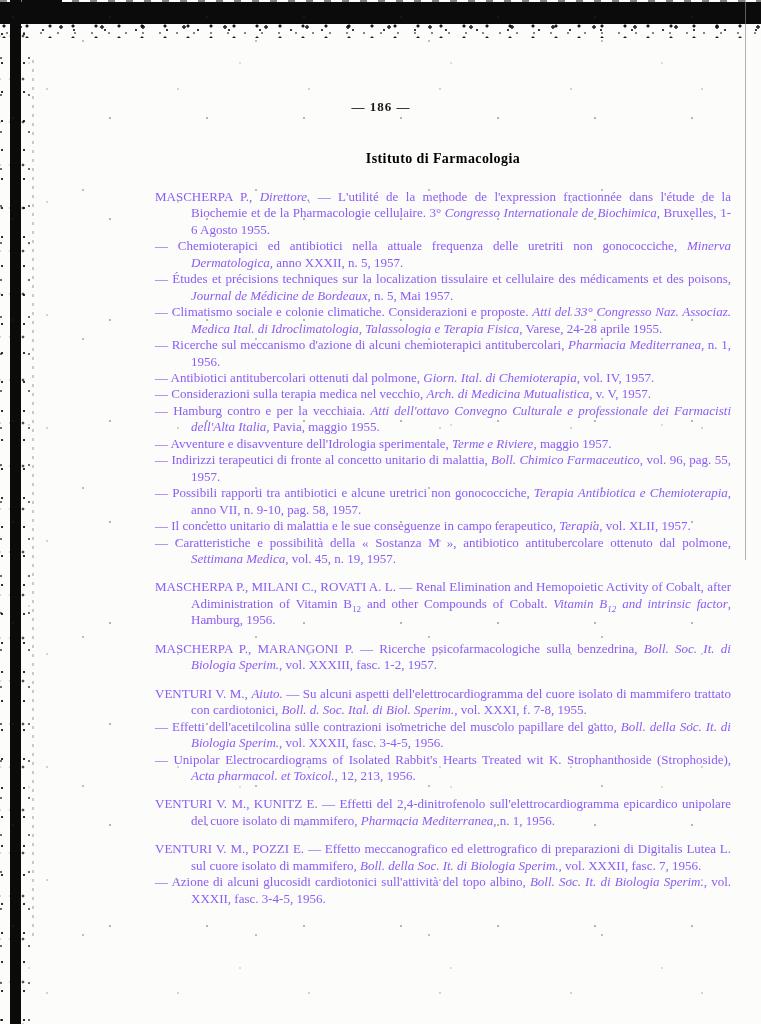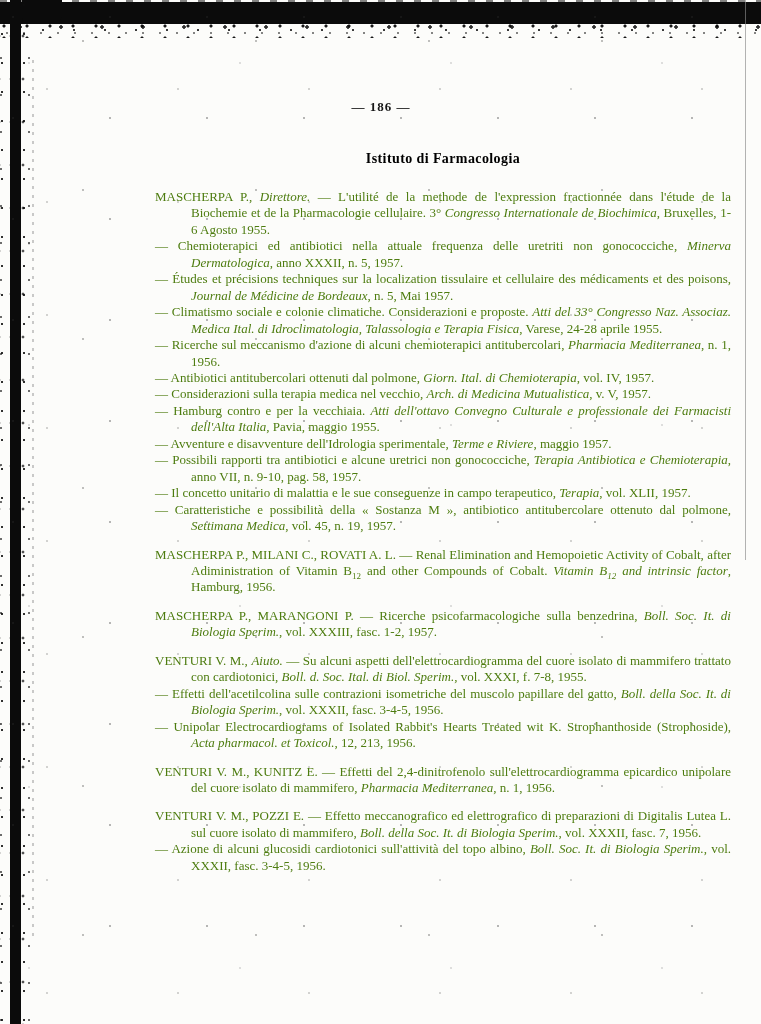--- a/index.html
+++ b/index.html
@@ -80,21 +80,21 @@
     letter-spacing: 1px;
   }
   .section-title {
     position: absolute; top: 151px; left: 155px; width: 576px;
     text-align: center;
     font-size: 14px; font-weight: bold; color: #000000;
     letter-spacing: .4px;
   }
   .bibliography {
     position: absolute; top: 189px; left: 155px; width: 576px;
-    font-size: 13px; line-height: 16.45px; color: #4d7c0f;
+    font-size: 13px; line-height: 16.45px; color: #8b5cf6;
     text-align: justify;
   }
   .entry {
     padding-left: 36px; text-indent: -36px;
   }
   .entry.new-group { margin-top: 12px; font-family: Liberation Serif, serif; }
   .entry .it { font-style: italic; }
   .entry sub { font-size: 9px; line-height: 0; }
 </style>
 </head>
@@ -117,20 +117,21 @@
   <div class="bibliography">
       <p class="entry"><span>MASCHERPA P., </span><span class="it">Direttore.</span><span> — L'utilité de la methode de l'expression fractionnée dans l'étude de la Biochemie et de la Pharmacologie cellulaire. 3° </span><span class="it">Congresso Internationale de Biochimica</span><span>, Bruxelles, 1-6 Agosto 1955.</span></p>
       <p class="entry"><span>— Chemioterapici ed antibiotici nella attuale frequenza delle uretriti non gonococciche, </span><span class="it">Minerva Dermatologica</span><span>, anno XXXII, n. 5, 1957.</span></p>
       <p class="entry"><span>— Études et précisions techniques sur la localization tissulaire et cellulaire des médicaments et des poisons, </span><span class="it">Journal de Médicine de Bordeaux</span><span>, n. 5, Mai 1957.</span></p>
       <p class="entry"><span>— Climatismo sociale e colonie climatiche. Considerazioni e proposte. </span><span class="it">Atti del 33° Congresso Naz. Associaz. Medica Ital. di Idroclimatologia, Talassologia e Terapia Fisica</span><span>, Varese, 24-28 aprile 1955.</span></p>
       <p class="entry"><span>— Ricerche sul meccanismo d'azione di alcuni chemioterapici antitubercolari, </span><span class="it">Pharmacia Mediterranea</span><span>, n. 1, 1956.</span></p>
       <p class="entry"><span>— Antibiotici antitubercolari ottenuti dal polmone, </span><span class="it">Giorn. Ital. di Chemioterapia</span><span>, vol. IV, 1957.</span></p>
       <p class="entry"><span>— Considerazioni sulla terapia medica nel vecchio, </span><span class="it">Arch. di Medicina Mutualistica</span><span>, v. V, 1957.</span></p>
       <p class="entry"><span>— Hamburg contro e per la vecchiaia. </span><span class="it">Atti dell'ottavo Convegno Culturale e professionale dei Farmacisti dell'Alta Italia</span><span>, Pavia, maggio 1955.</span></p>
       <p class="entry"><span>— Avventure e disavventure dell'Idrologia sperimentale, </span><span class="it">Terme e Riviere</span><span>, maggio 1957.</span></p>
+      <p class="entry"><span>— Indirizzi terapeutici di fronte al concetto unitario di malattia, </span><span class="it">Boll. Chimico Farmaceutico</span><span>, vol. 96, pag. 55, 1957.</span></p>
       <p class="entry"><span>— Possibili rapporti tra antibiotici e alcune uretrici non gonococciche, </span><span class="it">Terapia Antibiotica e Chemioterapia</span><span>, anno VII, n. 9-10, pag. 58, 1957.</span></p>
       <p class="entry"><span>— Il concetto unitario di malattia e le sue conseguenze in campo terapeutico, </span><span class="it">Terapia</span><span>, vol. XLII, 1957.</span></p>
       <p class="entry"><span>— Caratteristiche e possibilità della « Sostanza M », antibiotico antitubercolare ottenuto dal polmone, </span><span class="it">Settimana Medica</span><span>, vol. 45, n. 19, 1957.</span></p>
       <p class="entry new-group"><span>MASCHERPA P., MILANI C., ROVATI A. L. — Renal Elimination and Hemopoietic Activity of Cobalt, after Adiministration of Vitamin B</span><sub>12</sub><span> and other Compounds of Cobalt. </span><span class="it">Vitamin B</span><sub class="it">12</sub><span class="it"> and intrinsic factor</span><span>, Hamburg, 1956.</span></p>
       <p class="entry new-group"><span>MASCHERPA P., MARANGONI P. — Ricerche psicofarmacologiche sulla benzedrina, </span><span class="it">Boll. Soc. It. di Biologia Sperim.</span><span>, vol. XXXIII, fasc. 1-2, 1957.</span></p>
       <p class="entry new-group"><span>VENTURI V. M., </span><span class="it">Aiuto.</span><span> — Su alcuni aspetti dell'elettrocardiogramma del cuore isolato di mammifero trattato con cardiotonici, </span><span class="it">Boll. d. Soc. Ital. di Biol. Sperim.</span><span>, vol. XXXI, f. 7-8, 1955.</span></p>
       <p class="entry"><span>— Effetti dell'acetilcolina sulle contrazioni isometriche del muscolo papillare del gatto, </span><span class="it">Boll. della Soc. It. di Biologia Sperim.</span><span>, vol. XXXII, fasc. 3-4-5, 1956.</span></p>
       <p class="entry"><span>— Unipolar Electrocardiograms of Isolated Rabbit's Hearts Treated wit K. Strophanthoside (Strophoside), </span><span class="it">Acta pharmacol. et Toxicol.</span><span>, 12, 213, 1956.</span></p>
       <p class="entry new-group"><span>VENTURI V. M., KUNITZ E. — Effetti del 2,4-dinitrofenolo sull'elettrocardiogramma epicardico unipolare del cuore isolato di mammifero, </span><span class="it">Pharmacia Mediterranea</span><span>, n. 1, 1956.</span></p>
       <p class="entry new-group"><span>VENTURI V. M., POZZI E. — Effetto meccanografico ed elettrografico di preparazioni di Digitalis Lutea L. sul cuore isolato di mammifero, </span><span class="it">Boll. della Soc. It. di Biologia Sperim.</span><span>, vol. XXXII, fasc. 7, 1956.</span></p>

